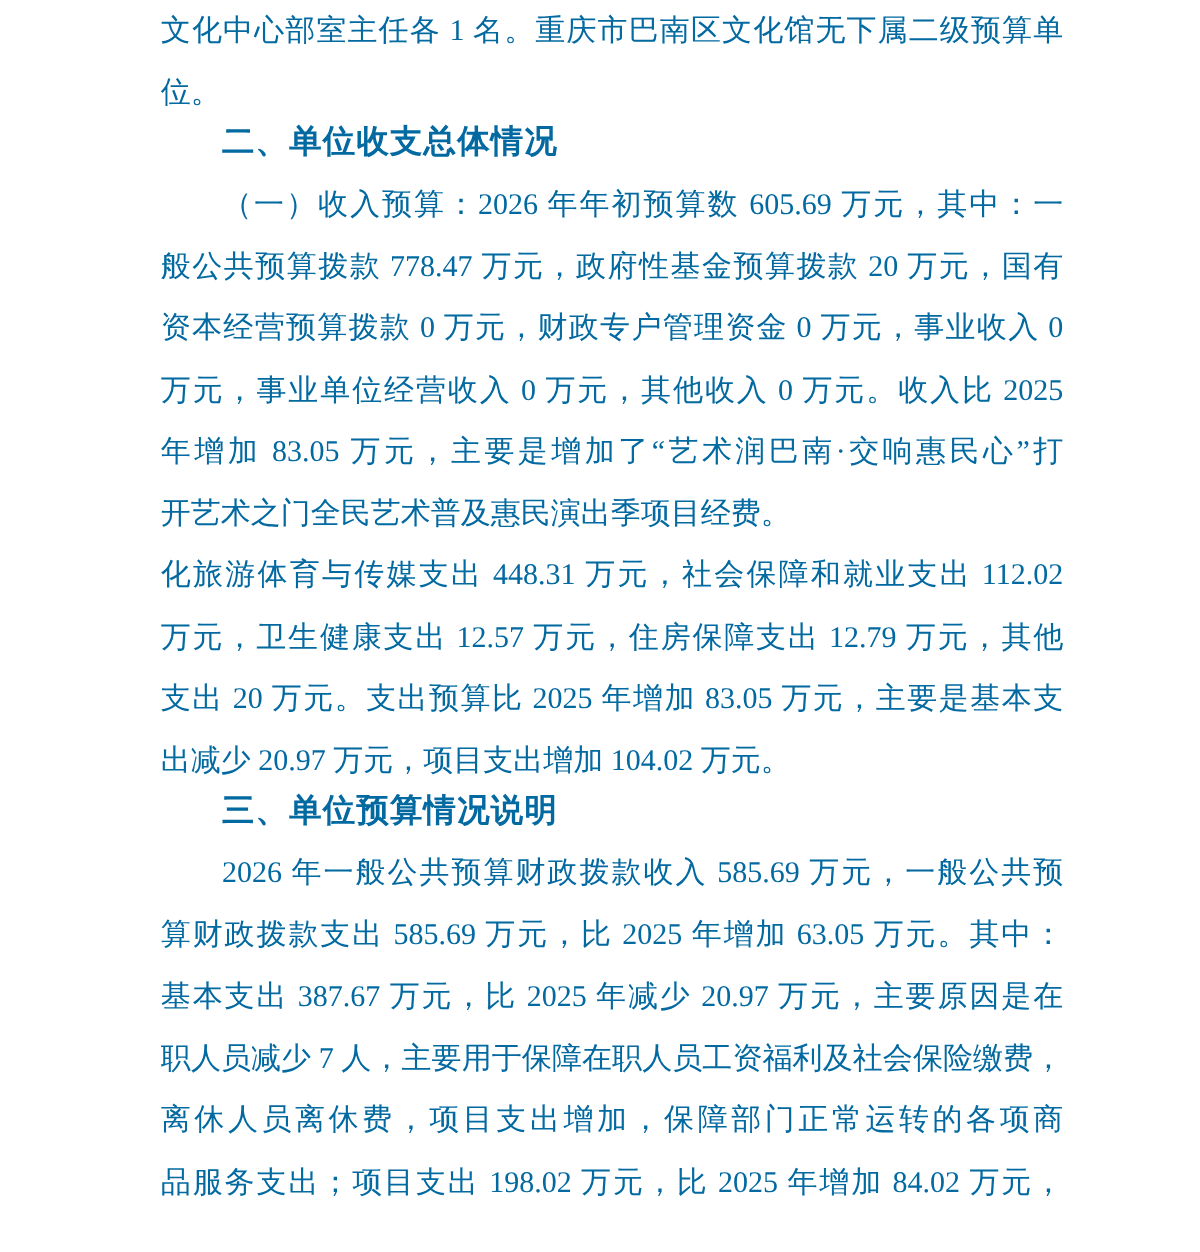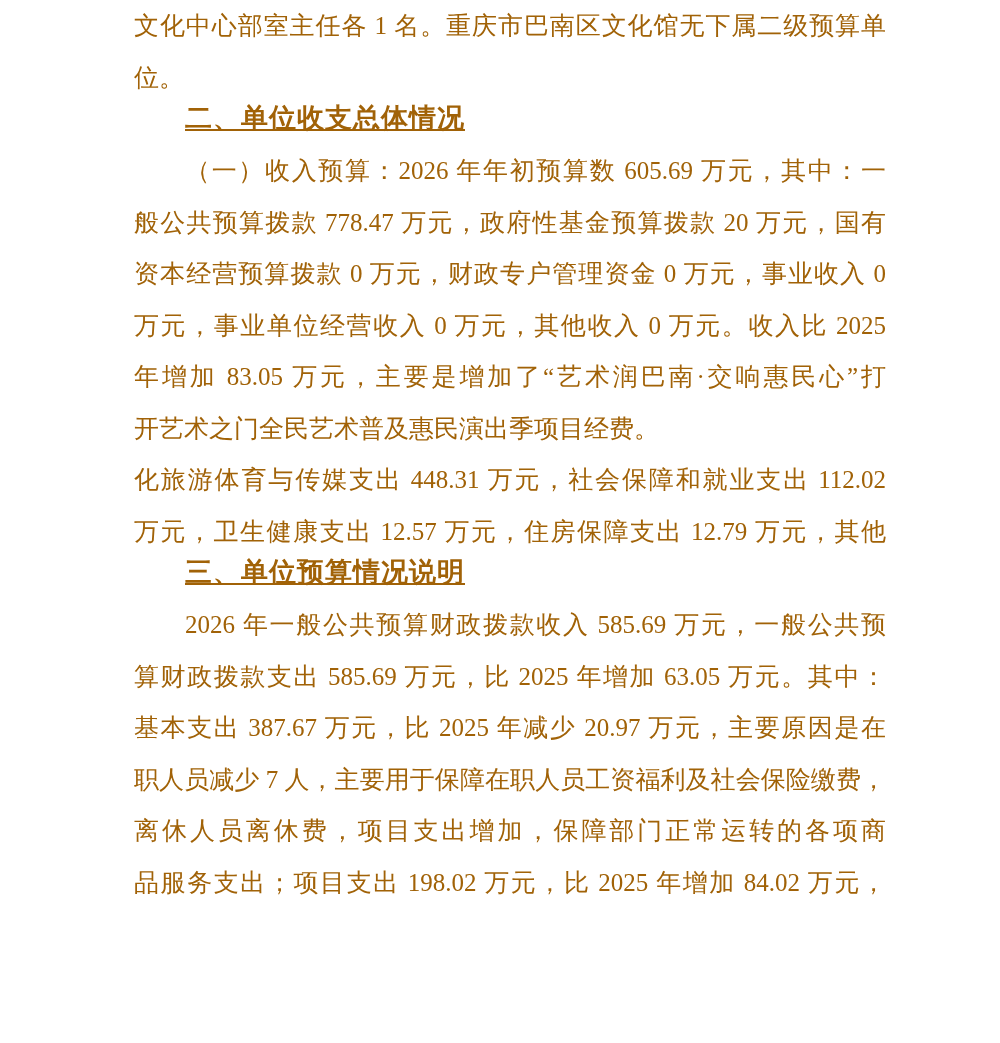--- a/index.html
+++ b/index.html
@@ -21,21 +21,21 @@
   }
   .text-block {
     position: absolute;
     left: 134px;
     top: 0;
     width: 752px;
   }
   .line {
     font-family: "Liberation Serif", "DejaVu Serif", serif;
     font-size: 25px;
-    color: #a16207;
+    color: #0369a1;
     height: 51.5px;
     line-height: 51.5px;
     text-align: justify;
     text-align-last: justify;
     overflow: visible;
   }
   .line.last {
     text-align-last: left;
   }
   .line.indent {
@@ -45,39 +45,40 @@
     font-family: "Liberation Sans", "DejaVu Sans", sans-serif;
     font-weight: bold;
     font-size: 27px;
     height: 44px;
     line-height: 44px;
     margin-top: -7px;
     margin-bottom: 5px;
     text-align: left;
     text-align-last: left;
     letter-spacing: 1px;
-    text-decoration: underline;
   }
 </style>
 </head>
 <body style="background: rgb(255, 255, 255);">
 
 <div class="page">
   <div class="text-block" style="color: rgb(0, 0, 0);">
       <div class="line body">文化中心部室主任各 1 名。重庆市巴南区文化馆无下属二级预算单</div>
       <div class="line body last">位。</div>
       <div class="line heading indent last">二、单位收支总体情况</div>
       <div class="line body indent">（一）收入预算：2026 年年初预算数 605.69 万元，其中：一</div>
       <div class="line body">般公共预算拨款 778.47 万元，政府性基金预算拨款 20 万元，国有</div>
       <div class="line body">资本经营预算拨款 0 万元，财政专户管理资金 0 万元，事业收入 0</div>
       <div class="line body">万元，事业单位经营收入 0 万元，其他收入 0 万元。收入比 2025</div>
       <div class="line body">年增加 83.05 万元，主要是增加了“艺术润巴南·交响惠民心”打</div>
       <div class="line body last">开艺术之门全民艺术普及惠民演出季项目经费。</div>
       <div class="line body">化旅游体育与传媒支出 448.31 万元，社会保障和就业支出 112.02</div>
       <div class="line body">万元，卫生健康支出 12.57 万元，住房保障支出 12.79 万元，其他</div>
+      <div class="line body">支出 20 万元。支出预算比 2025 年增加 83.05 万元，主要是基本支</div>
+      <div class="line body last">出减少 20.97 万元，项目支出增加 104.02 万元。</div>
       <div class="line heading indent last">三、单位预算情况说明</div>
       <div class="line body indent">2026 年一般公共预算财政拨款收入 585.69 万元，一般公共预</div>
       <div class="line body">算财政拨款支出 585.69 万元，比 2025 年增加 63.05 万元。其中：</div>
       <div class="line body">基本支出 387.67 万元，比 2025 年减少 20.97 万元，主要原因是在</div>
       <div class="line body">职人员减少 7 人，主要用于保障在职人员工资福利及社会保险缴费，</div>
       <div class="line body">离休人员离休费，项目支出增加，保障部门正常运转的各项商</div>
       <div class="line body">品服务支出；项目支出 198.02 万元，比 2025 年增加 84.02 万元，</div>
     </div>
 </div>
 

